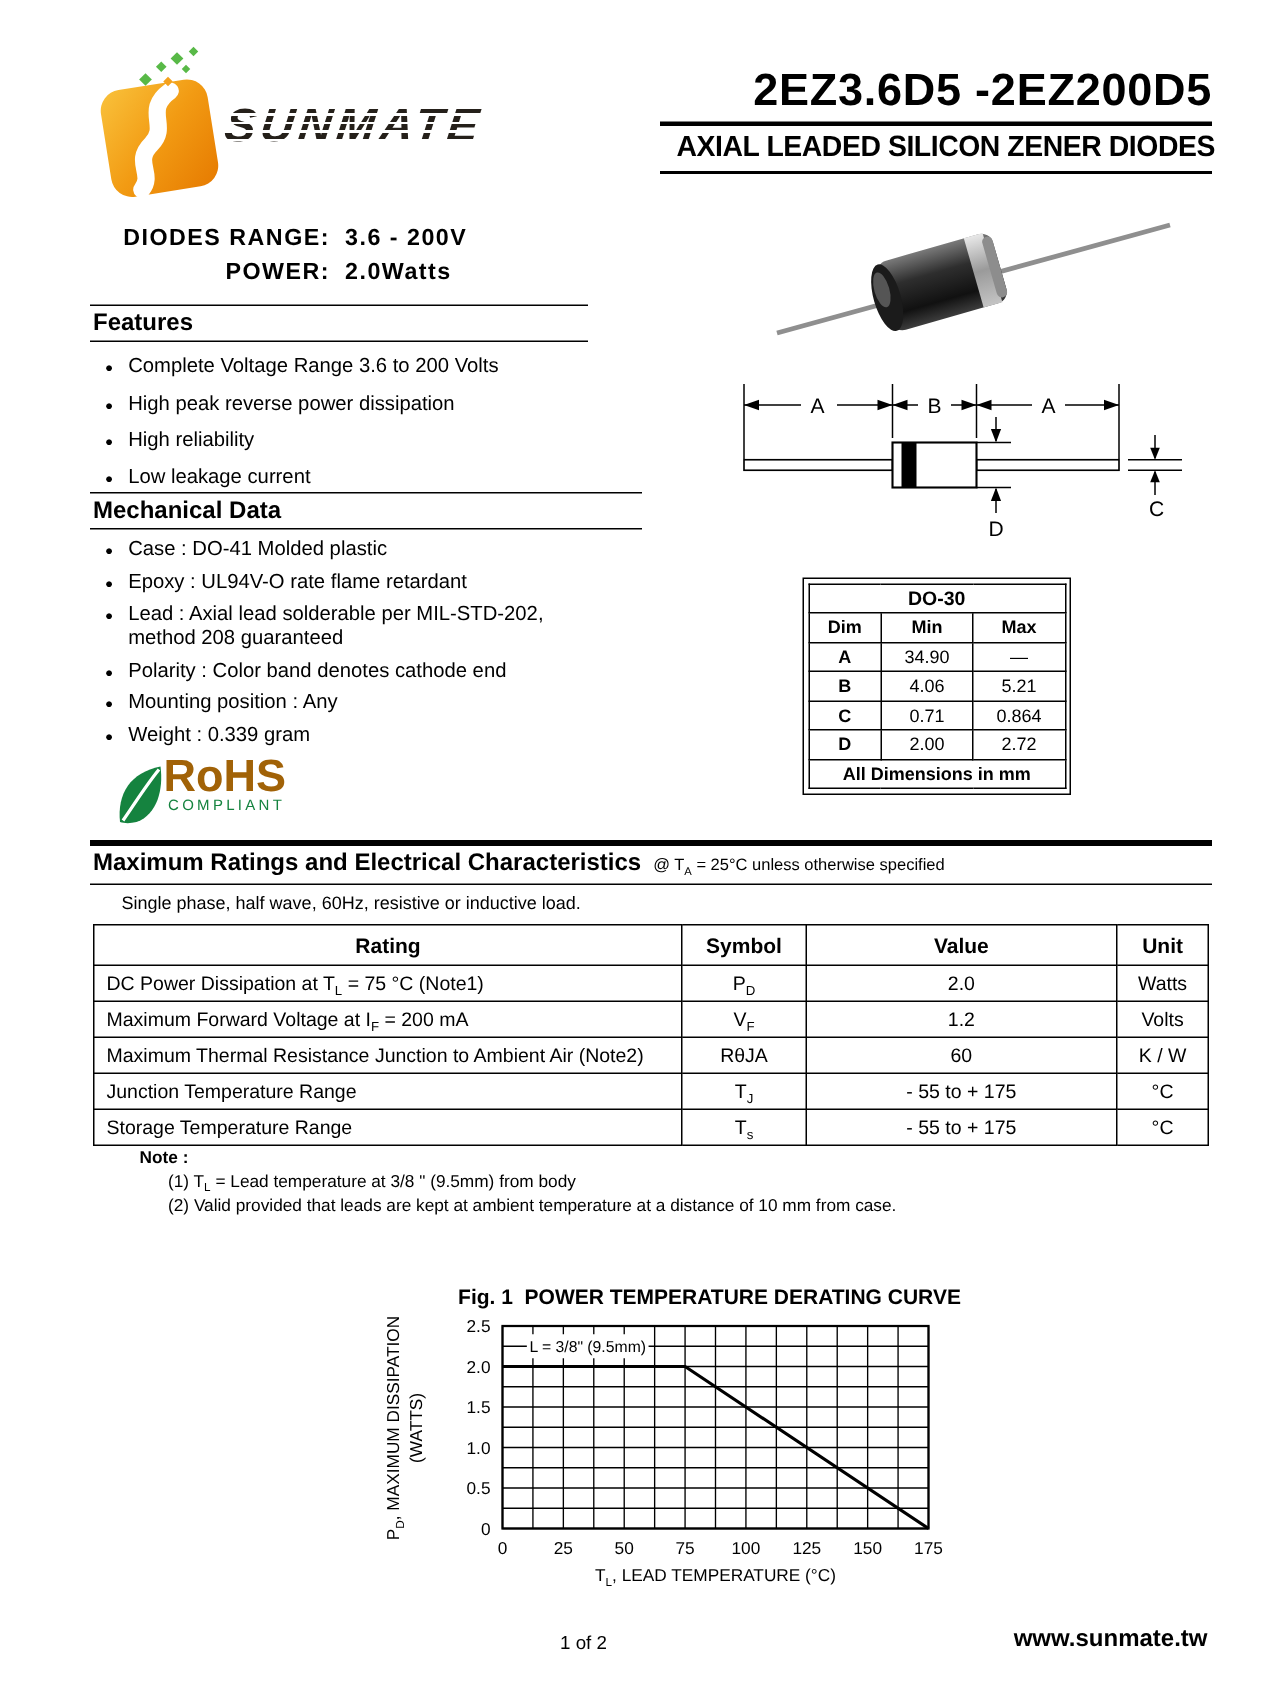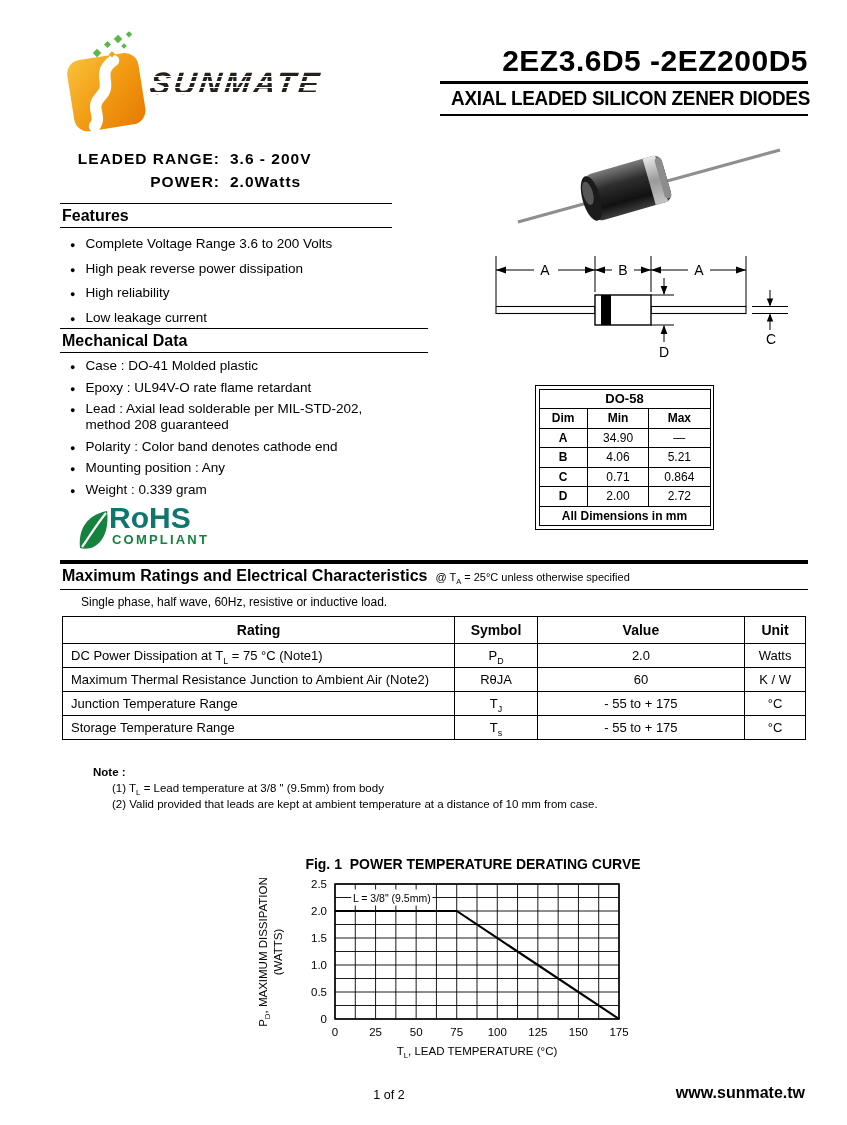--- a/index.html
+++ b/index.html
@@ -41,22 +41,22 @@
   .feat-list{position:absolute;left:66px;top:236px;width:380px;}
   .mech-list{position:absolute;left:66px;top:358px;width:400px;}
   .blist li{display:flex;align-items:flex-start;margin-bottom:6px;font-size:13.5px;line-height:16px;}
   .feat-list li{margin-bottom:8.5px;}
   .blist .blt{font-size:9px;line-height:14px;margin:2px 10px 0 4px;}
   .mech-list li{margin-bottom:5.5px;}
 
   
   .rohs{position:absolute;left:76px;top:503px;width:180px;height:52px;}
   .rohs-leaf{position:absolute;left:0;top:6px;}
-  .rohs-word{position:absolute;left:33px;top:-2px;font-size:30px;font-weight:bold;color:#0f766e;letter-spacing:0px;}
-  .rohs-comp{position:absolute;left:36px;top:29px;font-size:13px;font-weight:bold;color:#15833f;letter-spacing:2.2px;}
+  .rohs-word{position:absolute;left:33px;top:-2px;font-size:30px;font-weight:bold;color:#a16207;letter-spacing:0px;}
+  .rohs-comp{position:absolute;left:36px;top:29px;font-size:10px;font-weight:normal;color:#15833f;letter-spacing:2.2px;}
 
   
   .pkg-wrap{position:absolute;left:535px;top:385px;border:1.4px solid #000;padding:2.5px;background:#fff;}
   table.pkg{border-collapse:collapse;width:172px;font-size:12px;}
   table.pkg td{border:1px solid #000;text-align:center;height:18.5px;padding:0 2px;}
   table.pkg .ttl{font-weight:bold;font-size:13px;}
   table.pkg .hdr{font-weight:bold;}
   table.pkg .dimc{font-weight:bold;}
 
   
@@ -121,21 +121,21 @@
 <div class="wordmark">SUNMATE</div>
 
 <div class="header-right">
   <div class="doc-title">2EZ3.6D5 -2EZ200D5</div>
   <div class="rule" style="height:2.6px;margin-top:3px;"></div>
   <div class="doc-sub">AXIAL LEADED SILICON ZENER DIODES</div>
   <div class="rule" style="height:2px;"></div>
 </div>
 
 <div class="vr-grid">
-  <div class="lab">LEADED RANGE:</div>
+  <div class="lab">DIODES RANGE:</div>
   <div>3.6 - 200V</div>
   <div class="lab">POWER:</div>
   <div>2.0Watts</div>
 </div>
 
 <div class="features-sec">
   <div class="sec-head">Features</div>
 </div>
 <ul class="blist feat-list">
   <li>
@@ -277,21 +277,21 @@
   <text x="135" y="27" font-size="14" text-anchor="middle">B</text>
   <text x="211" y="27" font-size="14" text-anchor="middle">A</text>
   <text x="176" y="109" font-size="14" text-anchor="middle">D</text>
   <text x="283" y="96" font-size="14" text-anchor="middle">C</text>
 </svg>
 
 <div class="pkg-wrap">
   <table class="pkg">
     <tbody>
         <tr>
-      <td colspan="3" class="ttl">DO-58</td>
+      <td colspan="3" class="ttl">DO-30</td>
     </tr>
     <tr>
       <td class="hdr">Dim</td>
       <td class="hdr">Min</td>
       <td class="hdr">Max</td>
     </tr>
     <tr>
       <td class="dimc">A</td>
       <td>34.90</td>
       <td>—</td>
@@ -337,20 +337,26 @@
     <th>Rating</th>
     <th>Symbol</th>
     <th>Value</th>
     <th>Unit</th>
   </tr>
   <tr>
     <td class="rt">DC Power Dissipation at T<sub>L</sub> = 75 °C (Note1)</td>
     <td>P<sub>D</sub></td>
     <td>2.0</td>
     <td>Watts</td>
+  </tr>
+  <tr>
+    <td class="rt">Maximum Forward Voltage at I<sub>F</sub> = 200 mA</td>
+    <td>V<sub>F</sub></td>
+    <td>1.2</td>
+    <td>Volts</td>
   </tr>
   <tr>
     <td class="rt">Maximum Thermal Resistance Junction to Ambient Air (Note2)</td>
     <td>RθJA</td>
     <td>60</td>
     <td>K / W</td>
   </tr>
   <tr>
     <td class="rt">Junction Temperature Range</td>
     <td>T<sub>J</sub></td>

